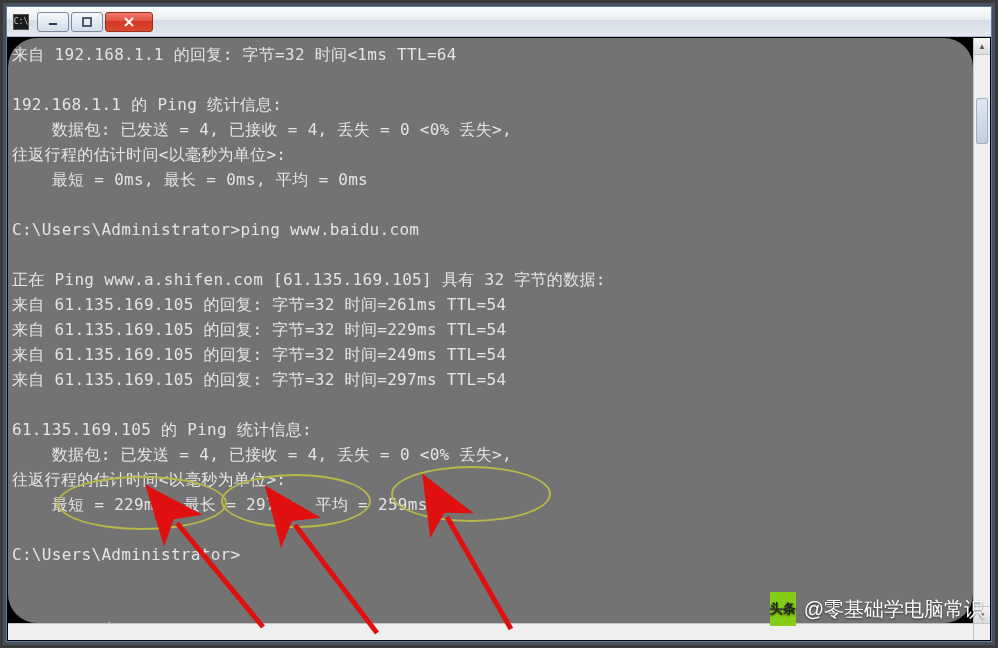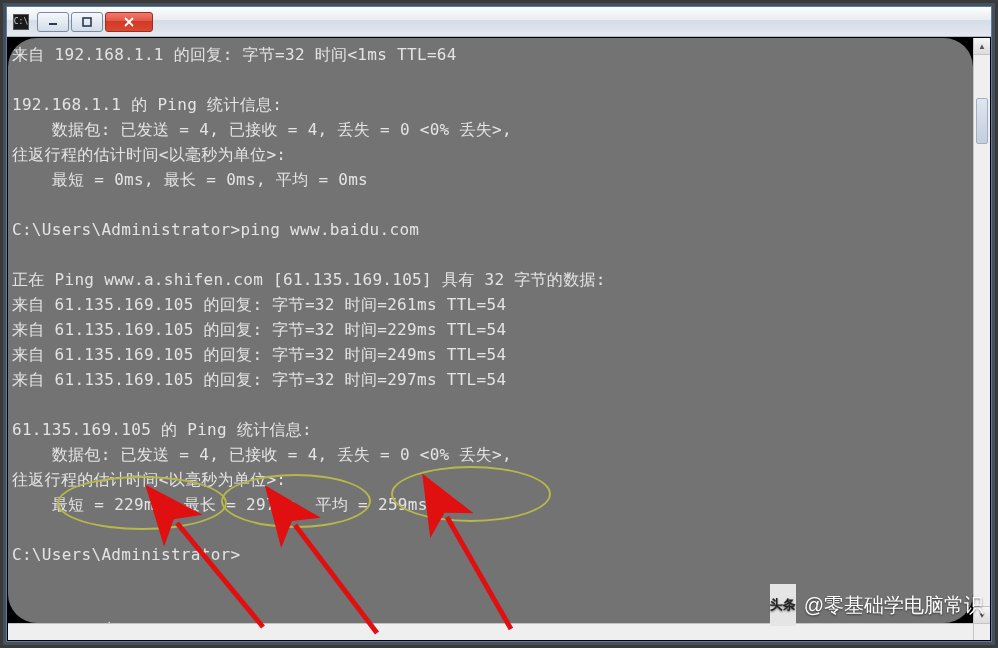--- a/index.html
+++ b/index.html
@@ -150,22 +150,22 @@
     display: flex;
     align-items: center;
     gap: 8px;
     color: #fff;
     font-size: 20px;
     font-weight: 500;
     text-shadow: 0 1px 2px rgba(0,0,0,0.6);
     pointer-events: none;
   }
   .wm-logo {
-    width: 26px; height:42px;
-    background:#e5e5e5;
+    width: 26px; height:34px;
+    background:#84cc16;
     display:flex; align-items:center; justify-content:center;
     font-size:13px; font-weight:bold; color:#222;
   }
 </style>
 </head>
 <body>
 
 <div class="window">
 
   <div class="titlebar">

